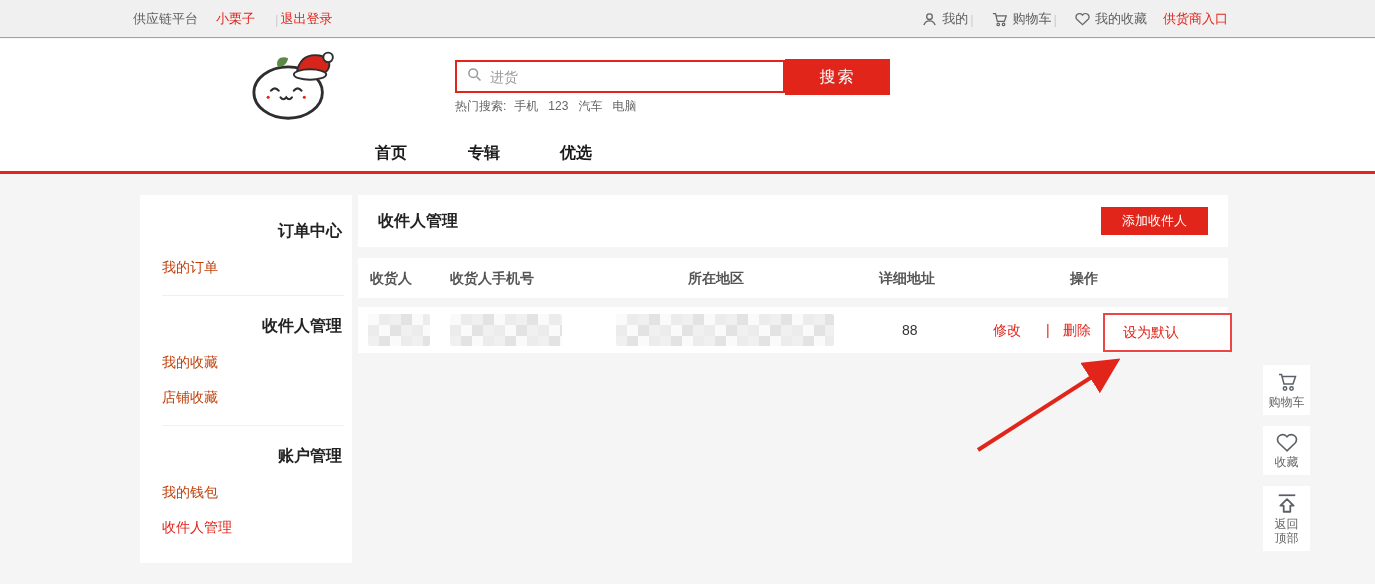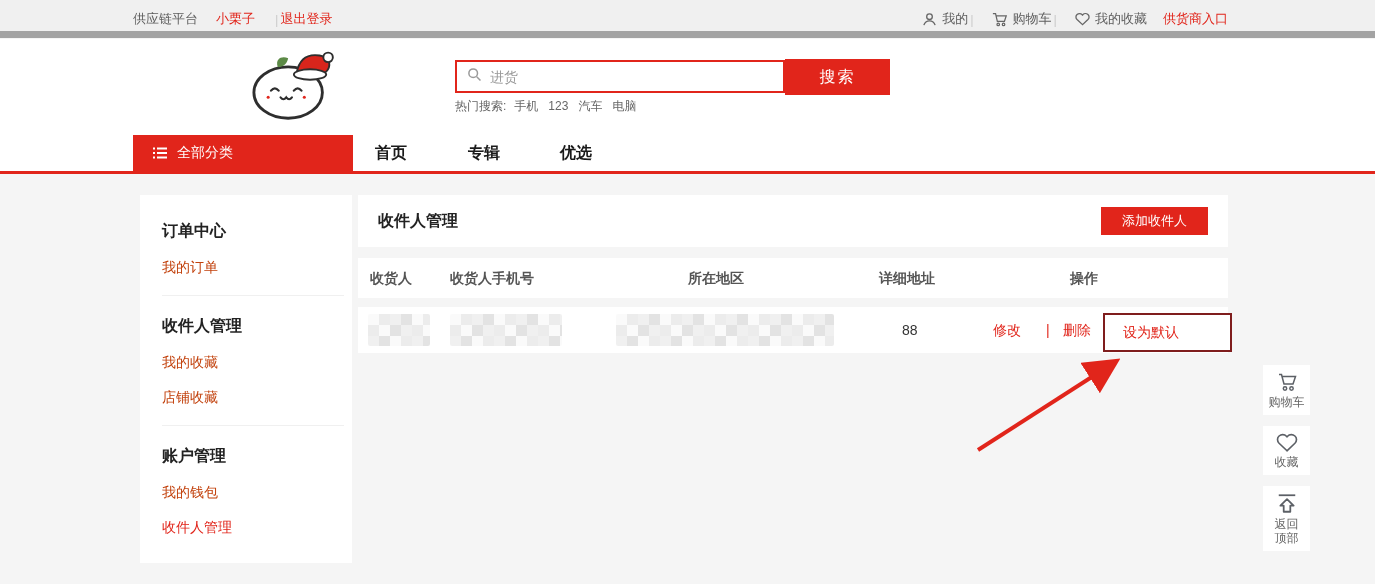--- a/index.html
+++ b/index.html
@@ -1,21 +1,21 @@
 <!DOCTYPE html>
 <html><head>
 <meta charset="utf-8">
 <style>
   * { margin:0; padding:0; box-sizing:border-box; }
   html,body { width:1375px; height:584px; }
   body { font-family:"Liberation Sans","DejaVu Sans",sans-serif; background:#f5f5f5; }
   .screen { position:relative; width:1375px; height:584px; overflow:hidden; background:#f5f5f5; }
 
   
-  .topbar { position:absolute; top:0; left:0; width:1375px; height:38px; background:#f0f0f0; border-bottom:7px solid #a3a3a3; font-size:13px; color:#5e5e5e; }
+  .topbar { position:absolute; top:0; left:0; width:1375px; height:38px; background:#f0f0f0; border-bottom:1px solid #a3a3a3; font-size:13px; color:#5e5e5e; }
   .topbar-inner { position:absolute; left:133px; right:147px; top:0; height:38px; display:flex; align-items:center; justify-content:space-between; }
   .tb-left, .tb-right { display:flex; align-items:center; }
   .tb-left > * { margin-right:18px; }
   .tb-right > * { margin-left:16px; }
   .tb-link { cursor:pointer; }
   .tb-red { color:#e1251b; }
   .tb-sep { color:#ccc; margin:0 2px; }
   .tb-ico { display:inline-flex; align-items:center; margin-right:5px; vertical-align:-2px; }
   .tb-item { display:inline-flex; align-items:center; }
 
@@ -40,21 +40,21 @@
   .nav-link.n0 { left:375px; }
   .nav-link.n1 { left:468px; }
   .nav-link.n2 { left:560px; }
 
   
   .content { position:absolute; top:174px; left:0; width:1375px; height:410px; background:#f5f5f5; }
 
   
   .sidebar { position:absolute; left:140px; top:21px; width:212px; height:368px; background:#fff; padding-top:6px; }
   .side-sec { padding:20px 10px 18px 22px; }
-  .side-title { font-size:16px; font-weight:bold; color:#222; margin-bottom:4px; }
+  .side-title { font-size:16px; font-weight:bold; color:#222; margin-bottom:4px;text-align:right; }
   .side-item { font-size:14px; color:#c2410c; margin-top:17px; cursor:pointer; }
   .side-item.active { color:#e1251b; }
   .side-div { border-top:1px solid #f0f0f0; margin:0 8px 0 22px; }
 
   
   .main { position:absolute; left:358px; top:21px; width:870px; }
   .main-titlebar { position:relative; background:#fff; height:52px; display:flex; align-items:center; justify-content:space-between; padding:0 20px; }
   .main-title { font-size:16px; font-weight:bold; color:#222; }
   .add-btn { width:107px; height:28px; background:#e1251b; color:#fff; border:none; font-size:13px; cursor:pointer; font-family:inherit; }
   .thead { position:relative; background:#fff; height:40px; margin-top:11px; font-size:14px; color:#555; }
@@ -67,21 +67,21 @@
       repeating-conic-gradient(rgba(0,0,0,0.04) 0% 25%, rgba(255,255,255,0.5) 0% 50%);
     background-size:22px 22px, 44px 44px; }
   .mz-name { left:10px; width:62px; }
   .mz-phone { left:92px; width:112px; }
   .mz-region { left:258px; width:218px; }
   .cell-addr { position:absolute; left:544px; top:0; line-height:46px; }
   .row-link { position:absolute; top:0; line-height:46px; color:#e1251b; cursor:pointer; }
   .rl-edit { left:635px; }
   .rl-sep { left:688px; color:#e1251b; cursor:default; }
   .rl-del { left:705px; }
-  .default-box { position:absolute; left:745px; top:6px; width:129px; height:39px; border:2px solid #7f1d1d; background:#fff; }
+  .default-box { position:absolute; left:745px; top:6px; width:129px; height:39px; border:2px solid #ef4444; background:#fff; }
   .default-link { position:absolute; left:18px; top:0; line-height:35px; font-size:14px; color:#e1251b; cursor:pointer; white-space:nowrap; }
 
   
   .anno-arrow { position:absolute; left:0; top:0; width:1375px; height:410px; pointer-events:none; }
 
   
   .floatbar { position:absolute; left:1263px; top:191px; width:47px; }
   .float-item { background:#fff; width:47px; display:flex; flex-direction:column; align-items:center; justify-content:center; margin-bottom:11px; cursor:pointer; padding:7px 0 6px; }
   .float-item .flabel { font-size:12px; color:#666; margin-top:3px; line-height:14px; text-align:center; }
 </style>
@@ -161,31 +161,20 @@
       </div>
       <button class="search-btn">搜索</button>
     </div>
 
     <div class="hot">
       <span class="hot-label">热门搜索:</span><span>手机</span><span>123</span><span>汽车</span><span>电脑</span>
     </div>
   </div>
 
   <div class="navbar">
-    <div class="all-cat">
-      <svg width="14" height="12" viewBox="0 0 14 12">
-        <rect x="0" y="0.5" width="2" height="2" fill="#fff"></rect>
-          <rect x="4" y="0.5" width="10" height="2" fill="#fff"></rect>
-        <rect x="0" y="5" width="2" height="2" fill="#fff"></rect>
-          <rect x="4" y="5" width="10" height="2" fill="#fff"></rect>
-        <rect x="0" y="9.5" width="2" height="2" fill="#fff"></rect>
-          <rect x="4" y="9.5" width="10" height="2" fill="#fff"></rect>
-      </svg>
-      <span>全部分类</span>
-    </div>
     <span class="nav-link n0">首页</span>
     <span class="nav-link n1">专辑</span>
     <span class="nav-link n2">优选</span>
   </div>
 
   <div class="content">
 
     <div class="sidebar">
       <div class="side-sec">
         <div class="side-title">订单中心</div>

